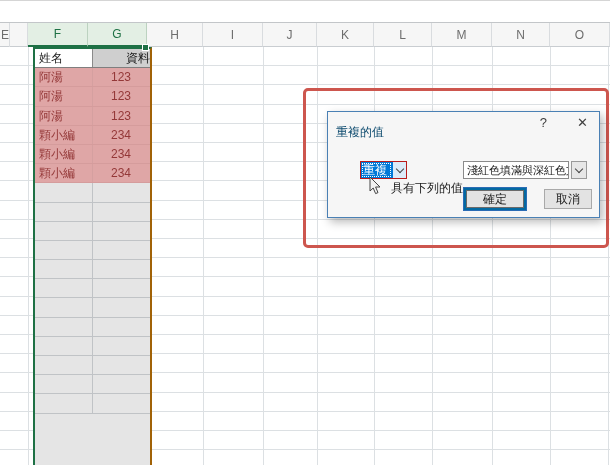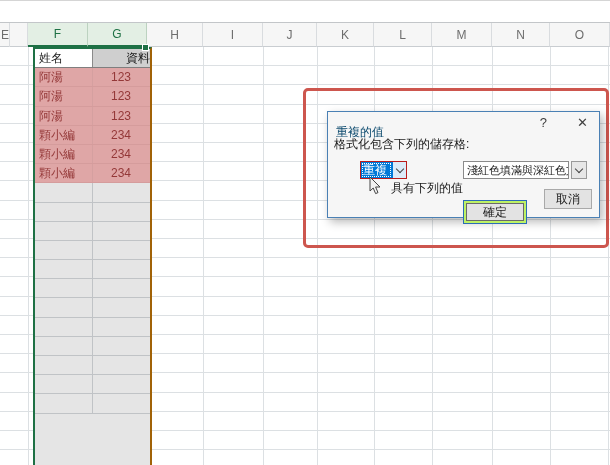--- a/index.html
+++ b/index.html
@@ -45,21 +45,21 @@
   .dlg-help{position:absolute;right:52px;top:3px;color:#404040;font-size:13px;cursor:default;}
   .dlg-close{position:absolute;right:11px;top:3px;color:#404040;font-size:13px;cursor:default;}
   .dlg-prompt{position:absolute;left:6px;top:24px;}
   .combo1{position:absolute;left:4px;top:49px;width:47px;height:18px;border:1px solid #b91c1c;background:#fff;display:flex;box-sizing:border-box;margin-left:28px;}
   .combo1 .txt{flex:1;background:#0078d7;color:#fff;padding-left:2px;line-height:16px;outline:1px dotted #fff;outline-offset:-2px;}
   .combo1 .arrow-btn{width:13px;background:#dcebf9;border-left:1px solid #0078d7;display:flex;align-items:center;justify-content:center;}
   .chev{width:5px;height:5px;border-right:1px solid #444;border-bottom:1px solid #444;transform:rotate(45deg);margin-top:-3px;}
   .mid-label{position:absolute;left:63px;top:68px;}
   .combo2{position:absolute;left:135px;top:49px;width:106px;height:18px;border:1px solid #8a8a8a;background:#fff;box-sizing:border-box;font-size:11px;line-height:16px;padding-left:3px;color:#222;white-space:nowrap;overflow:hidden;}
   .combo2-arrow{position:absolute;left:243px;top:49px;width:16px;height:18px;background:#e7e7e7;border:1px solid #9a9a9a;box-sizing:border-box;display:flex;align-items:center;justify-content:center;}
-  .btn-ok-outer{position:absolute;left:135px;top:75px;width:64px;height:24px;border:1px solid #2b6cb5;background:#bef264;box-sizing:border-box;padding:2px;margin-top:13px;}
+  .btn-ok-outer{position:absolute;left:135px;top:75px;width:64px;height:24px;border:1px solid #2b6cb5;background:#0369a1;box-sizing:border-box;padding:2px;}
   .btn-ok{width:100%;height:100%;background:#e3e3e3;border:1px solid #6a6a6a;box-sizing:border-box;display:flex;align-items:center;justify-content:center;}
   .btn-cancel{position:absolute;left:216px;top:77px;width:48px;height:20px;background:#e3e3e3;border:1px solid #a9a9a9;box-sizing:border-box;display:flex;align-items:center;justify-content:center;}
 
   .cursor{position:absolute;left:369px;top:176px;z-index:6;}
 </style>
 </head>
 <body>
 
 <div id="stage">
 
@@ -174,21 +174,20 @@
       </div>
     </div>
   <div class="sel-handle"></div>
 
   <div class="annotation"></div>
 
   <div class="dialog">
     <div class="dlg-title">重複的值</div>
     <div class="dlg-help">?</div>
     <div class="dlg-close">✕</div>
-    <div class="dlg-prompt">格式化包含下列的儲存格:</div>
 
     <div class="combo1">
       <div class="txt">重複</div>
       <div class="arrow-btn">
           <div class="chev"></div>
         </div>
     </div>
 
     <div class="mid-label">具有下列的值</div>
 

